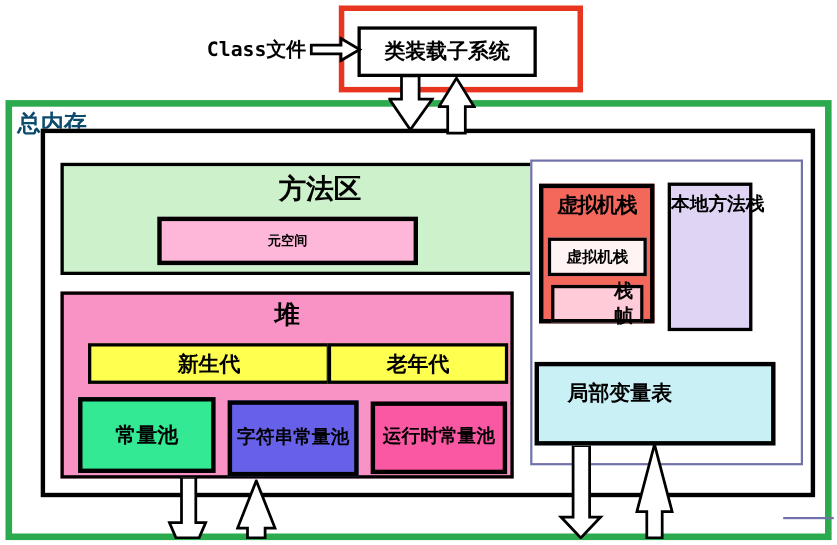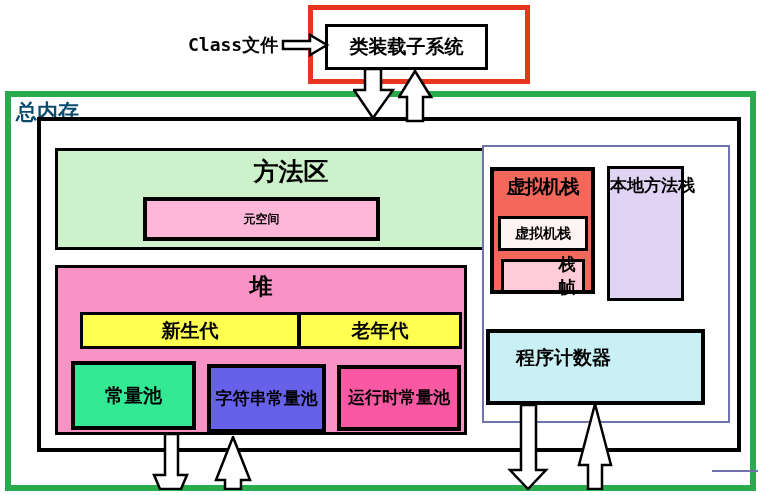--- a/index.html
+++ b/index.html
@@ -117,21 +117,21 @@
     <div class="abs stack-frame center">
       <span>栈帧</span>
     </div>
   </div>
 
   <div class="abs native-stack">
     <div class="ns-title">本地方法栈</div>
   </div>
 
   <div class="abs pc-register">
-    <div class="pc-title">程序计数器</div>
+    <div class="pc-title">局部变量表</div>
   </div>
 
   <svg class="arrow" style="left:152px;top:434px;" width="37" height="56">
     <polygon points="13,0 26,0 26,41 35,41 29,55 8,55 2,41 13,41"></polygon>
   </svg>
   <svg class="arrow" style="left:214px;top:436px;" width="39" height="54">
     <polygon points="19,1 36,44 27,44 27,53 11,53 11,44 2,44"></polygon>
   </svg>
 
   <svg class="arrow" style="left:507px;top:405px;" width="43" height="85">

